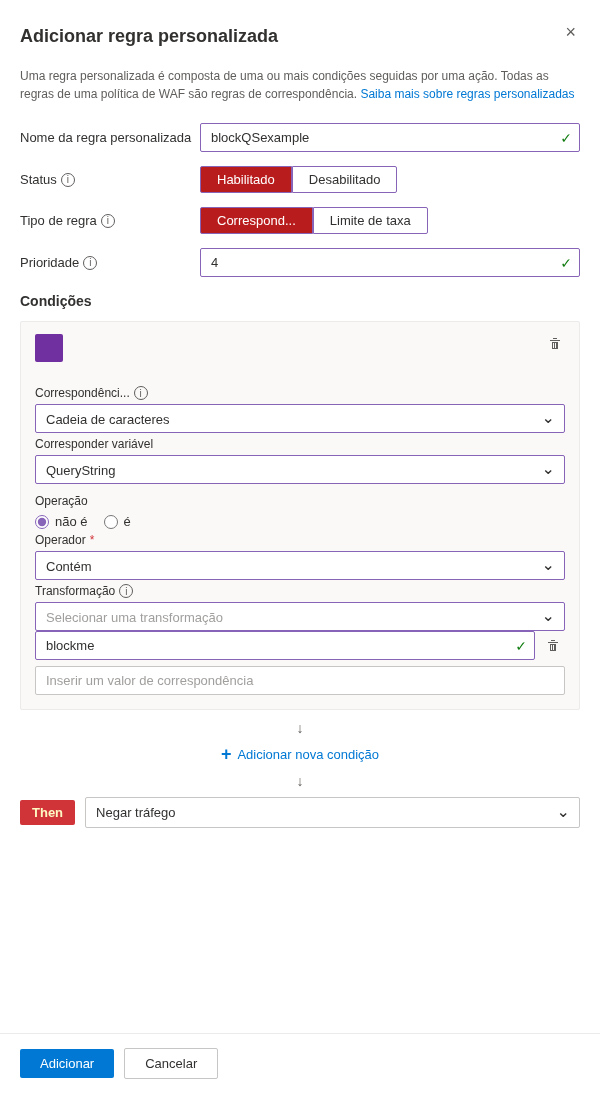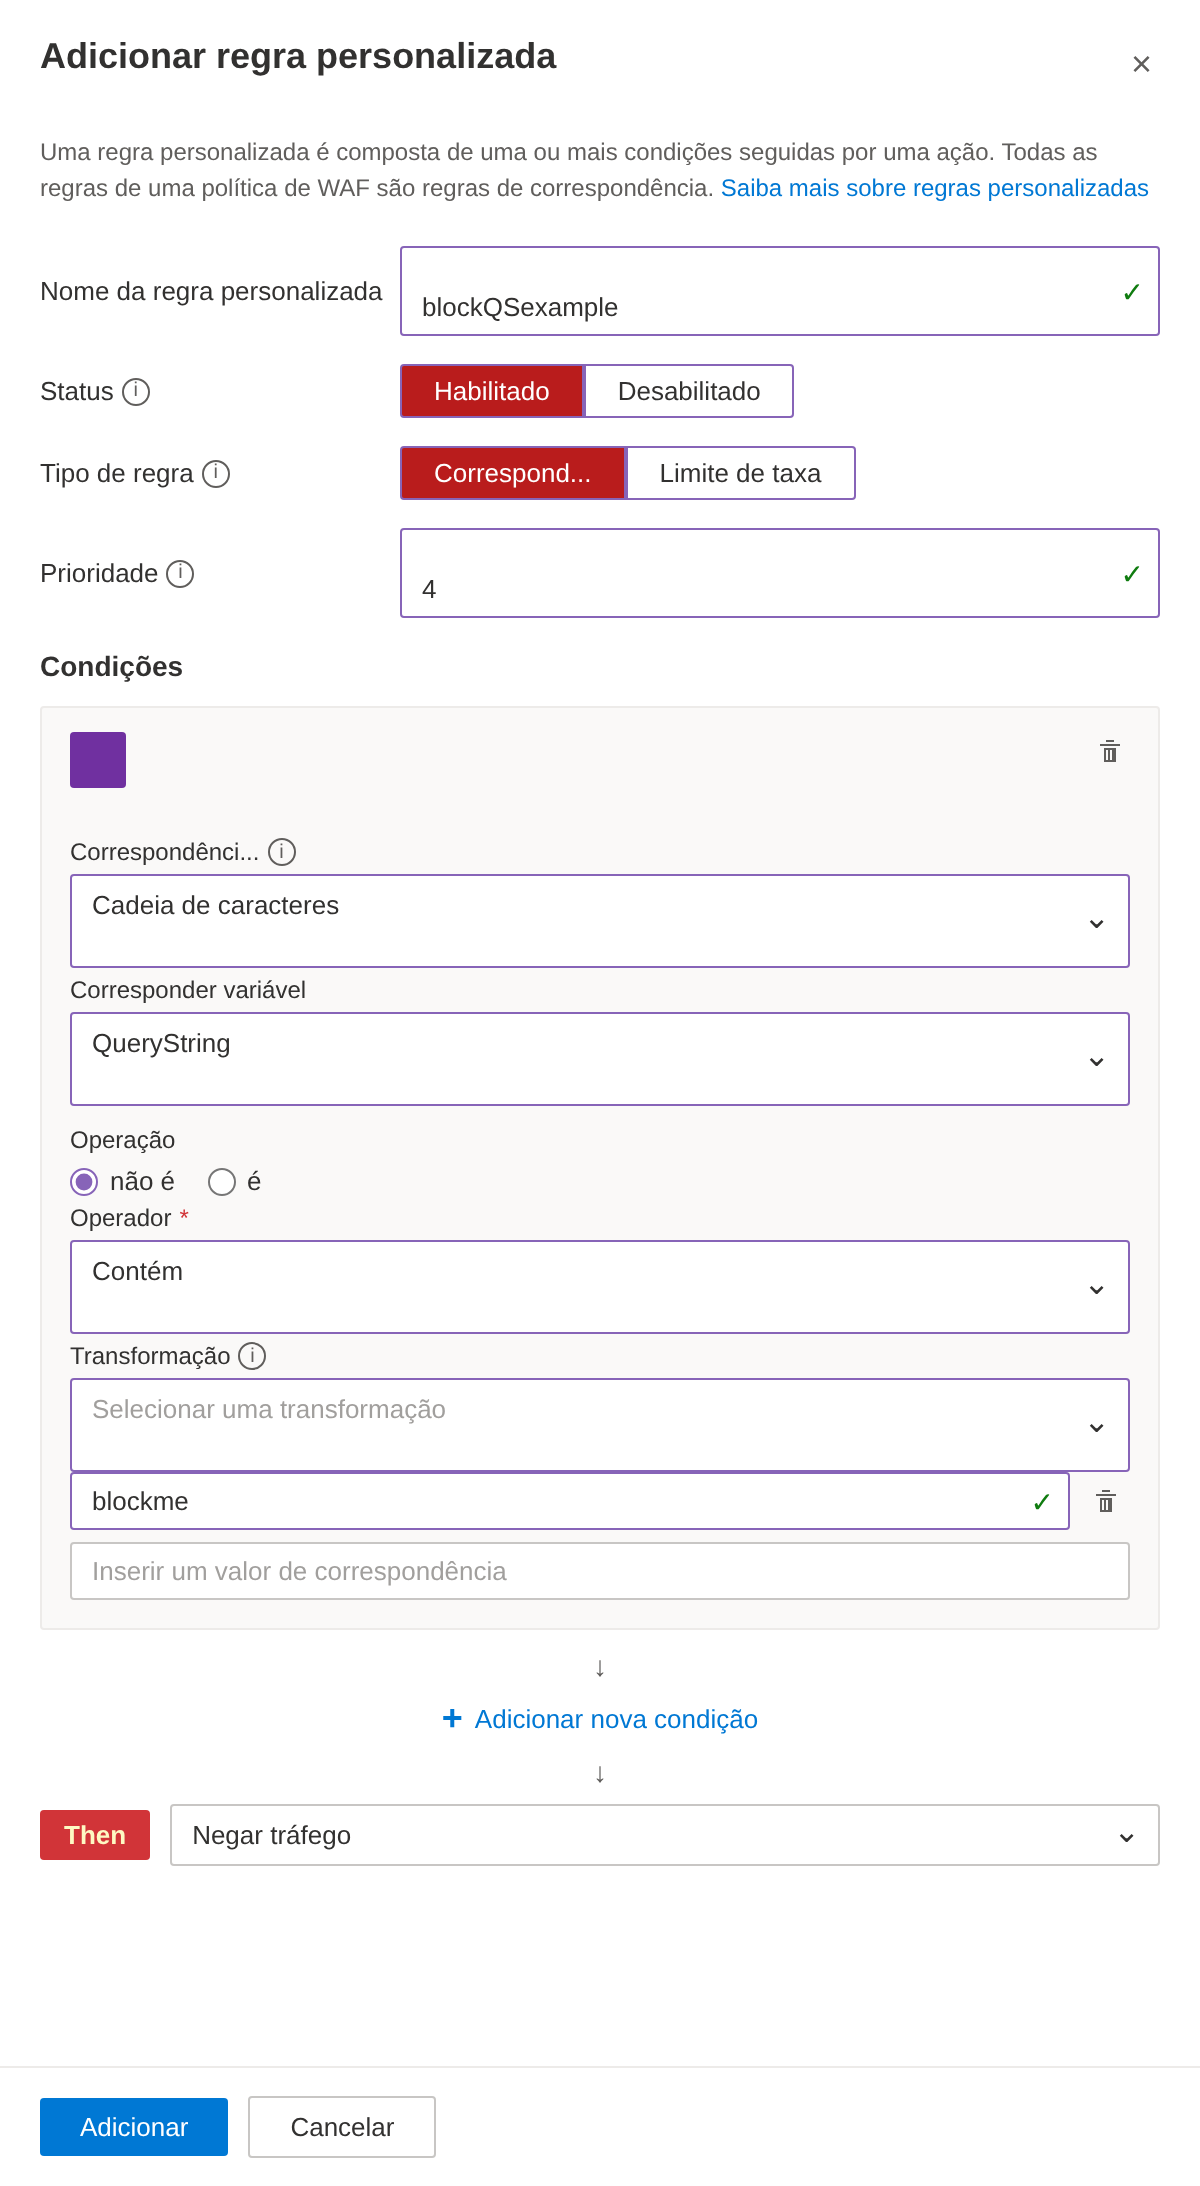--- a/index.html
+++ b/index.html
@@ -17,21 +17,21 @@
       width: 600px;
       min-height: 1093px;
       position: relative;
       padding: 0;
       display: flex;
       flex-direction: column;
     }
     .modal-header {
       display: flex;
       justify-content: space-between;
-      align-items: flex-start;
+      align-items: flex-end;
       padding: 18px 20px 12px 20px;
       border-bottom: none;
     }
     .modal-title {
       font-size: 18px;
       font-weight: 600;
       color: #323130;
     }
     .close-btn {
       background: none;
@@ -85,21 +85,21 @@
       color: #605e5c;
       cursor: pointer;
     }
     .input-with-check {
       flex: 1;
       position: relative;
     }
     .input-with-check input {
       width: 100%;
       border: 1.5px solid #8764b8;
-      padding: 22px 30px 6px 10px;
+      padding: 6px 30px 6px 10px;
       font-size: 13px;
       color: #323130;
       outline: none;
       border-radius: 2px;
     }
     .input-check-icon {
       position: absolute;
       right: 8px;
       top: 50%;
       transform: translateY(-50%);
@@ -173,21 +173,21 @@
       display: flex;
       align-items: center;
       gap: 4px;
     }
     .field-label:first-of-type {
       margin-top: 4px;
     }
     .select-field {
       width: 100%;
       border: 1px solid #8764b8;
-      padding: 7px 30px 23px 10px;
+      padding: 7px 30px 5px 10px;
       font-size: 13px;
       color: #323130;
       appearance: none;
       background: #fff;
       cursor: pointer;
       outline: none;
       border-radius: 2px;
       position: relative;
     }
     .select-wrapper {

